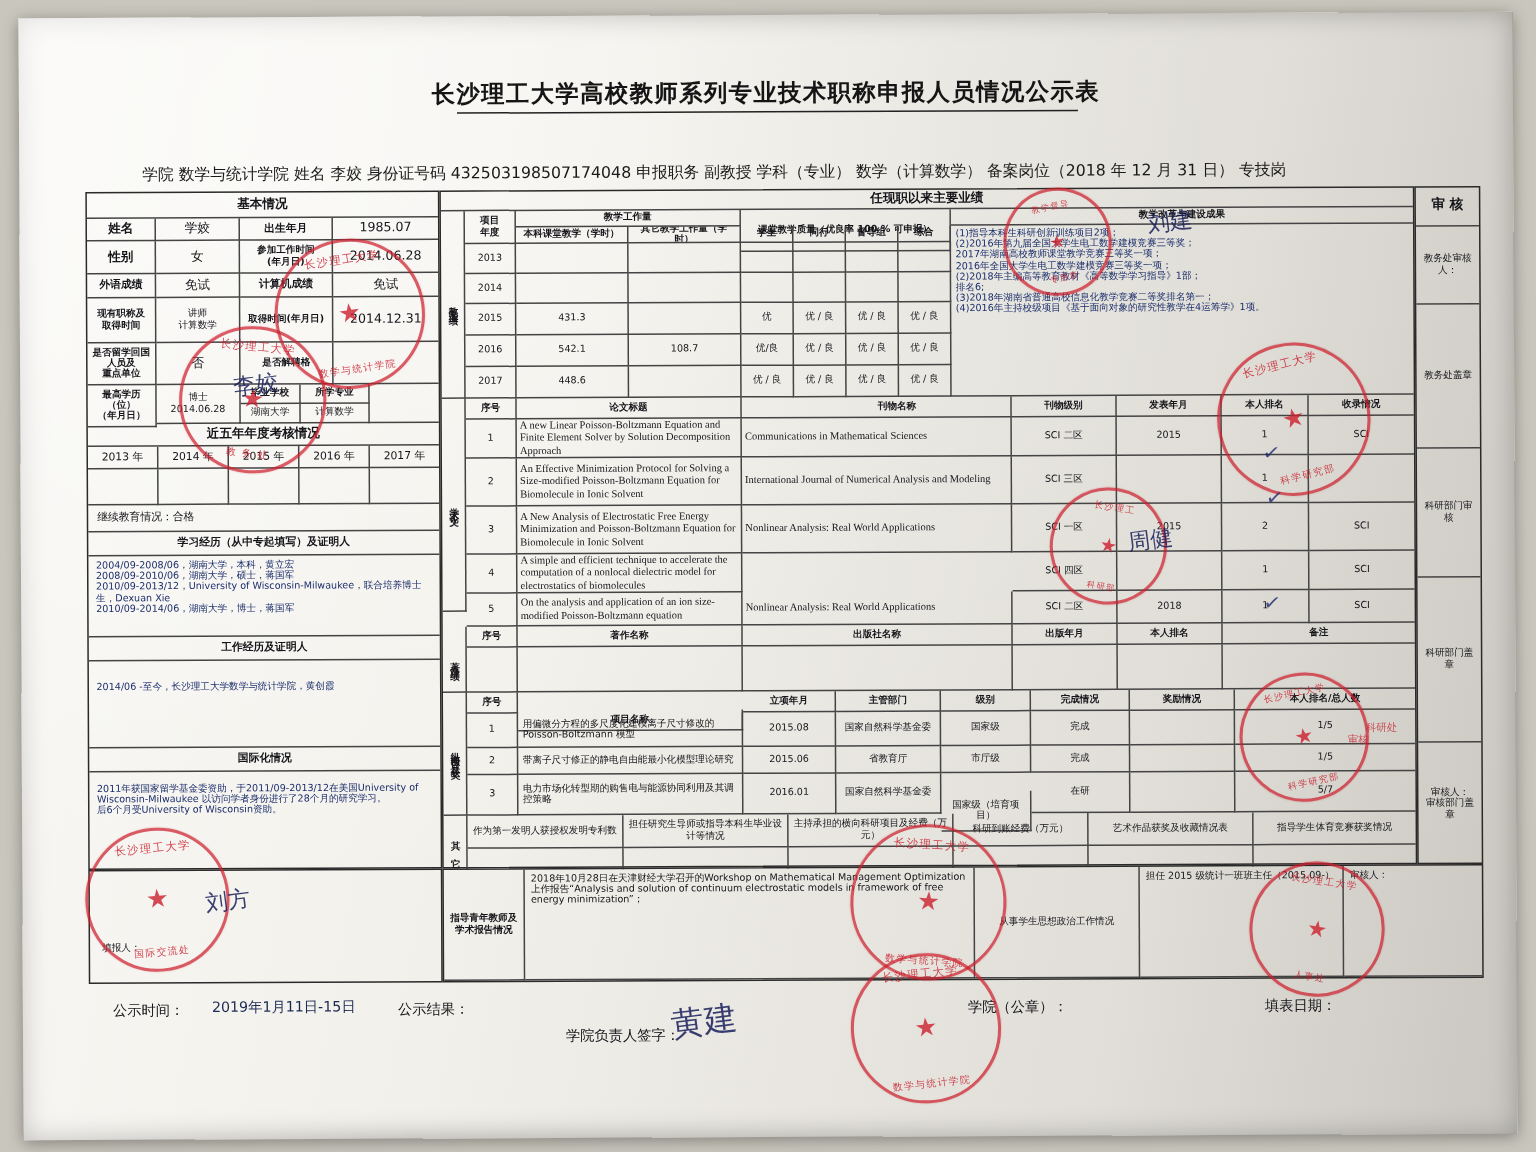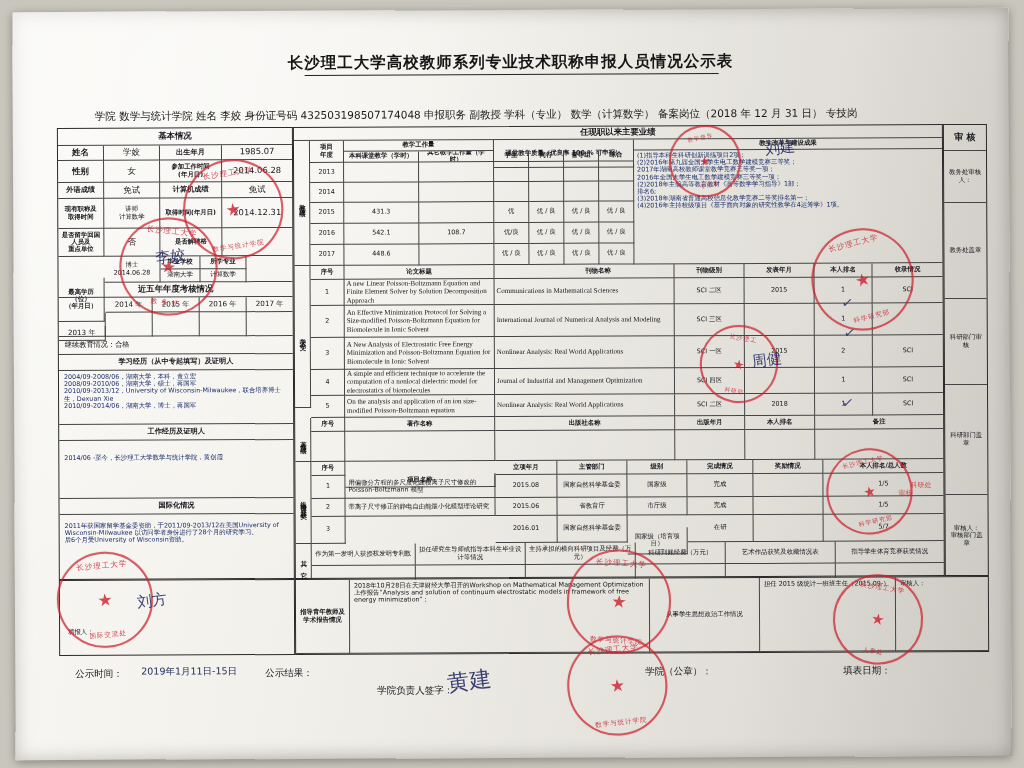--- a/index.html
+++ b/index.html
@@ -93,31 +93,31 @@
     <div class="cell c hd xsm" style="left:0;top:70px;width:46px;height:30px;">现有职称及<br>取得时间</div>
     <div class="cell c xsm" style="left:46px;top:70px;width:56px;height:30px;">讲师<br>计算数学</div>
     <div class="cell c hd xsm" style="left:102px;top:70px;width:62px;height:30px;">取得时间(年月日)</div>
     <div class="cell c" style="left:164px;top:70px;width:70px;height:30px;border-right:none;">2014.12.31</div>
 
     <div class="cell c hd xsm" style="left:0;top:100px;width:46px;height:28px;">是否留学回国人员及<br>重点单位</div>
     <div class="cell c" style="left:46px;top:100px;width:56px;height:28px;">否</div>
     <div class="cell c hd xsm" style="left:102px;top:100px;width:62px;height:28px;">是否解聘格</div>
     <div class="cell c" style="left:164px;top:100px;width:70px;height:28px;border-right:none;"></div>
 
-    <div class="cell c hd xsm" style="left:0;top:128px;width:46px;height:44px;margin-top:21px;">最高学历（位）<br>（年月日）</div>
+    <div class="cell c hd xsm" style="left:0;top:128px;width:46px;height:28px;">最高学历（位）<br>（年月日）</div>
     <div class="cell c xsm" style="left:46px;top:128px;width:56px;height:26px;">博士  2014.06.28</div>
     <div class="cell c hd xsm" style="left:102px;top:128px;width:40px;height:13px;">毕业学校</div>
     <div class="cell c xsm" style="left:102px;top:141px;width:40px;height:13px;">湖南大学</div>
     <div class="cell c hd xsm" style="left:142px;top:128px;width:46px;height:13px;">所学专业</div>
     <div class="cell c xsm" style="left:142px;top:141px;width:46px;height:13px;">计算数学</div>
     <div class="cell c xsm" style="left:188px;top:128px;width:46px;height:26px;border-right:none;"></div>
 
     <div class="cell c hd" style="left:0;top:154px;width:234px;height:15px;border-right:none;">近五年年度考核情况</div>
 
-    <div class="cell c sm" style="left:0;top:169px;width:47px;height:15px;margin-top:28px;">2013 年</div>
+    <div class="cell c sm" style="left:0;top:169px;width:47px;height:15px;">2013 年</div>
     <div class="cell c sm" style="left:47px;top:169px;width:47px;height:15px;">2014 年</div>
     <div class="cell c sm" style="left:94px;top:169px;width:47px;height:15px;">2015 年</div>
     <div class="cell c sm" style="left:141px;top:169px;width:47px;height:15px;">2016 年</div>
     <div class="cell c sm" style="left:188px;top:169px;width:46px;height:15px;border-right:none;">2017 年</div>
 
     <div class="cell c" style="left:0;top:184px;width:47px;height:24px;"></div>
     <div class="cell c" style="left:47px;top:184px;width:47px;height:24px;"></div>
     <div class="cell c" style="left:94px;top:184px;width:47px;height:24px;"></div>
     <div class="cell c" style="left:141px;top:184px;width:47px;height:24px;"></div>
     <div class="cell c" style="left:188px;top:184px;width:46px;height:24px;border-right:none;"></div>
@@ -238,21 +238,20 @@
     <div class="cell c xsm" style="left:16px;top:210px;width:34px;height:32px;">3</div>
     <div class="cell l eng" style="left:50px;top:210px;width:150px;height:32px;padding:1px 2px;">A New Analysis of Electrostatic Free Energy Minimization and Poisson-Boltzmann Equation for Biomolecule in Ionic Solvent</div>
     <div class="cell l eng" style="left:200px;top:210px;width:180px;height:32px;padding:1px 2px;">Nonlinear Analysis: Real World Applications</div>
     <div class="cell c xsm" style="left:380px;top:210px;width:70px;height:32px;">SCI 一区</div>
     <div class="cell c xsm" style="left:450px;top:210px;width:70px;height:32px;">2015</div>
     <div class="cell c xsm" style="left:520px;top:210px;width:58px;height:32px;">2</div>
     <div class="cell c xsm" style="left:578px;top:210px;width:70px;height:32px;border-right:none;">SCI</div>
 
     <div class="cell c xsm" style="left:16px;top:242px;width:34px;height:26px;">4</div>
     <div class="cell l eng" style="left:50px;top:242px;width:150px;height:26px;padding:1px 2px;">A simple and efficient technique to accelerate the computation of a nonlocal dielectric model for electrostatics of biomolecules</div>
-    <div class="cell l eng" style="left:200px;top:242px;width:180px;height:26px;padding:1px 2px;">Journal of Industrial and Management Optimization</div>
     <div class="cell c xsm" style="left:380px;top:242px;width:70px;height:26px;">SCI 四区</div>
     <div class="cell c xsm" style="left:450px;top:242px;width:70px;height:26px;"></div>
     <div class="cell c xsm" style="left:520px;top:242px;width:58px;height:26px;">1</div>
     <div class="cell c xsm" style="left:578px;top:242px;width:70px;height:26px;border-right:none;">SCI</div>
 
     <div class="cell c xsm" style="left:16px;top:268px;width:34px;height:22px;">5</div>
     <div class="cell l eng" style="left:50px;top:268px;width:150px;height:22px;padding:1px 2px;">On the analysis and application of an ion size-modified Poisson-Boltzmann equation</div>
     <div class="cell l eng" style="left:200px;top:268px;width:180px;height:22px;padding:1px 2px;">Nonlinear Analysis: Real World Applications</div>
     <div class="cell c xsm" style="left:380px;top:268px;width:70px;height:22px;">SCI 二区</div>
     <div class="cell c xsm" style="left:450px;top:268px;width:70px;height:22px;">2018</div>
@@ -296,20 +295,21 @@
     <div class="cell c xsm" style="left:16px;top:371px;width:34px;height:18px;">2</div>
     <div class="cell l xsm" style="left:50px;top:371px;width:150px;height:18px;padding:1px 3px;">带离子尺寸修正的静电自由能最小化模型理论研究</div>
     <div class="cell c xsm" style="left:200px;top:371px;width:62px;height:18px;">2015.06</div>
     <div class="cell c xsm" style="left:262px;top:371px;width:70px;height:18px;">省教育厅</div>
     <div class="cell c xsm" style="left:332px;top:371px;width:60px;height:18px;">市厅级</div>
     <div class="cell c xsm" style="left:392px;top:371px;width:66px;height:18px;">完成</div>
     <div class="cell c xsm" style="left:458px;top:371px;width:70px;height:18px;"></div>
     <div class="cell c xsm" style="left:528px;top:371px;width:120px;height:18px;border-right:none;">1/5</div>
 
     <div class="cell c xsm" style="left:16px;top:389px;width:34px;height:27px;">3</div>
+    <div class="cell l xsm" style="left:50px;top:389px;width:150px;height:27px;padding:1px 3px;">电力市场化转型期的购售电与能源协同利用及其调控策略</div>
     <div class="cell c xsm" style="left:200px;top:389px;width:62px;height:27px;">2016.01</div>
     <div class="cell c xsm" style="left:262px;top:389px;width:70px;height:27px;">国家自然科学基金委</div>
     <div class="cell c xsm" style="left:332px;top:401px;width:60px;height:27px;">国家级（培育项目）</div>
     <div class="cell c xsm" style="left:392px;top:389px;width:66px;height:27px;">在研</div>
     <div class="cell c xsm" style="left:458px;top:389px;width:70px;height:27px;"></div>
     <div class="cell c xsm" style="left:528px;top:389px;width:120px;height:27px;border-right:none;">5/7</div>
 
     <div class="cell c hd xsm vtext" style="left:0;top:416px;width:16px;height:36px;border-bottom:none;">其 它</div>
     <div class="cell c xsm" style="left:16px;top:416px;width:104px;height:22px;">作为第一发明人获授权发明专利数</div>
     <div class="cell c xsm" style="left:120px;top:416px;width:110px;height:22px;">担任研究生导师或指导本科生毕业设计等情况</div>

